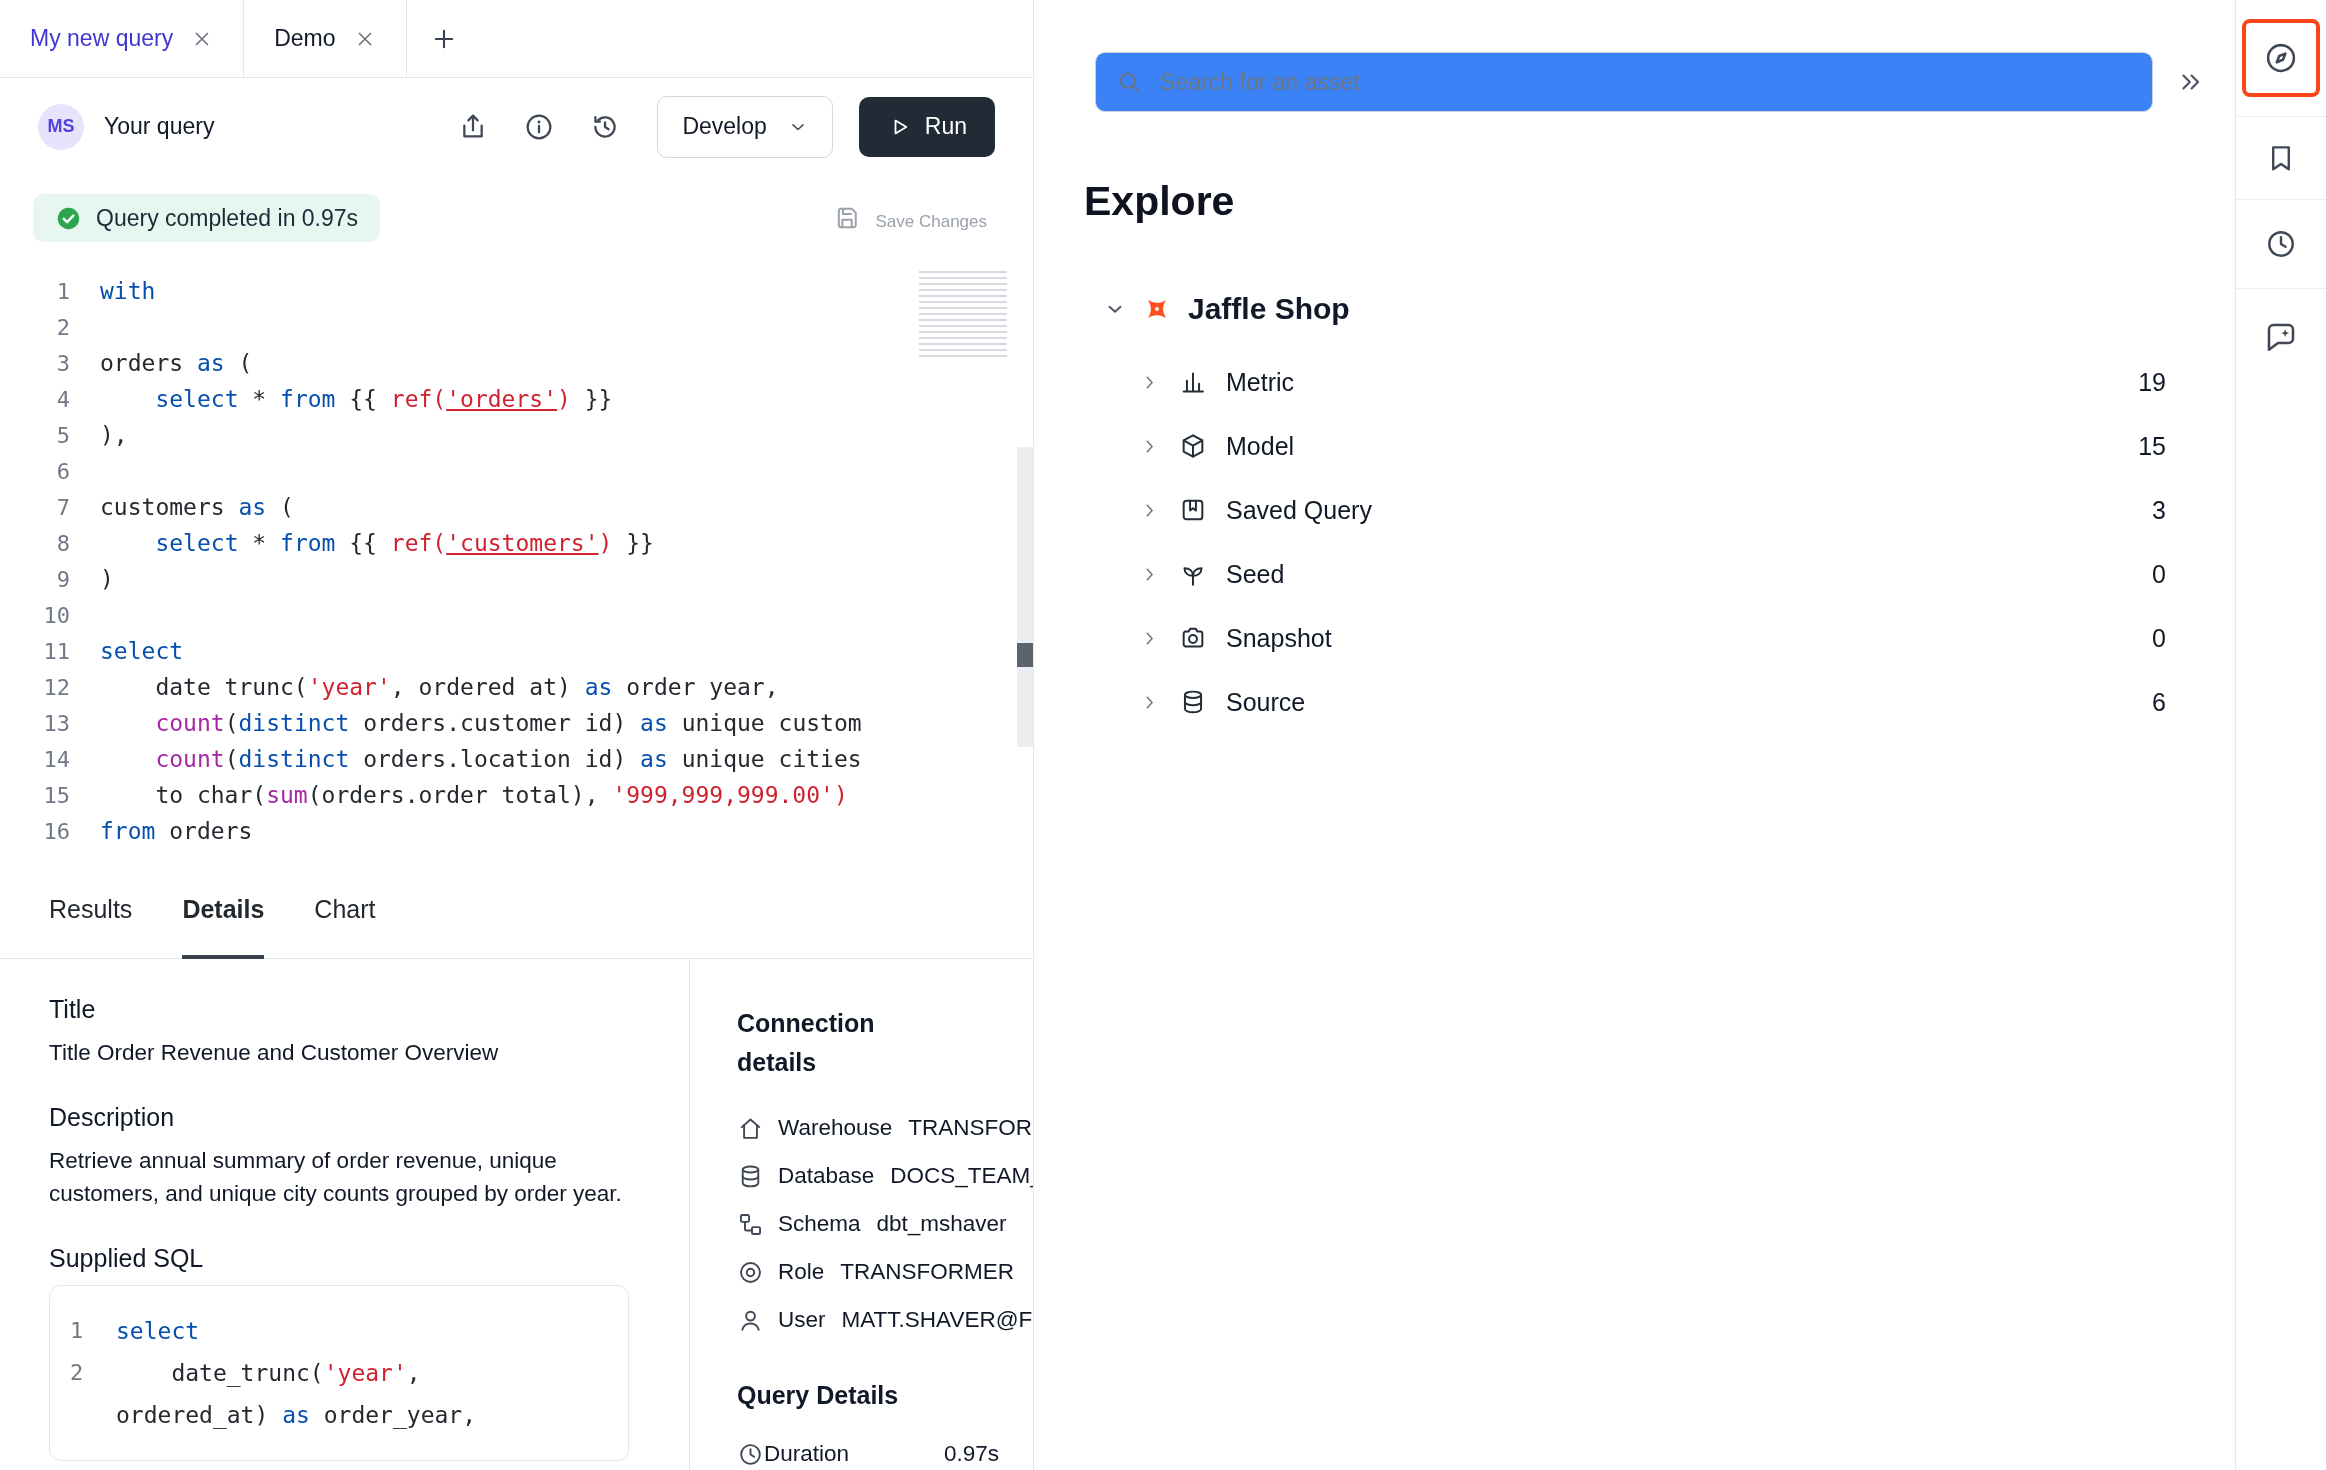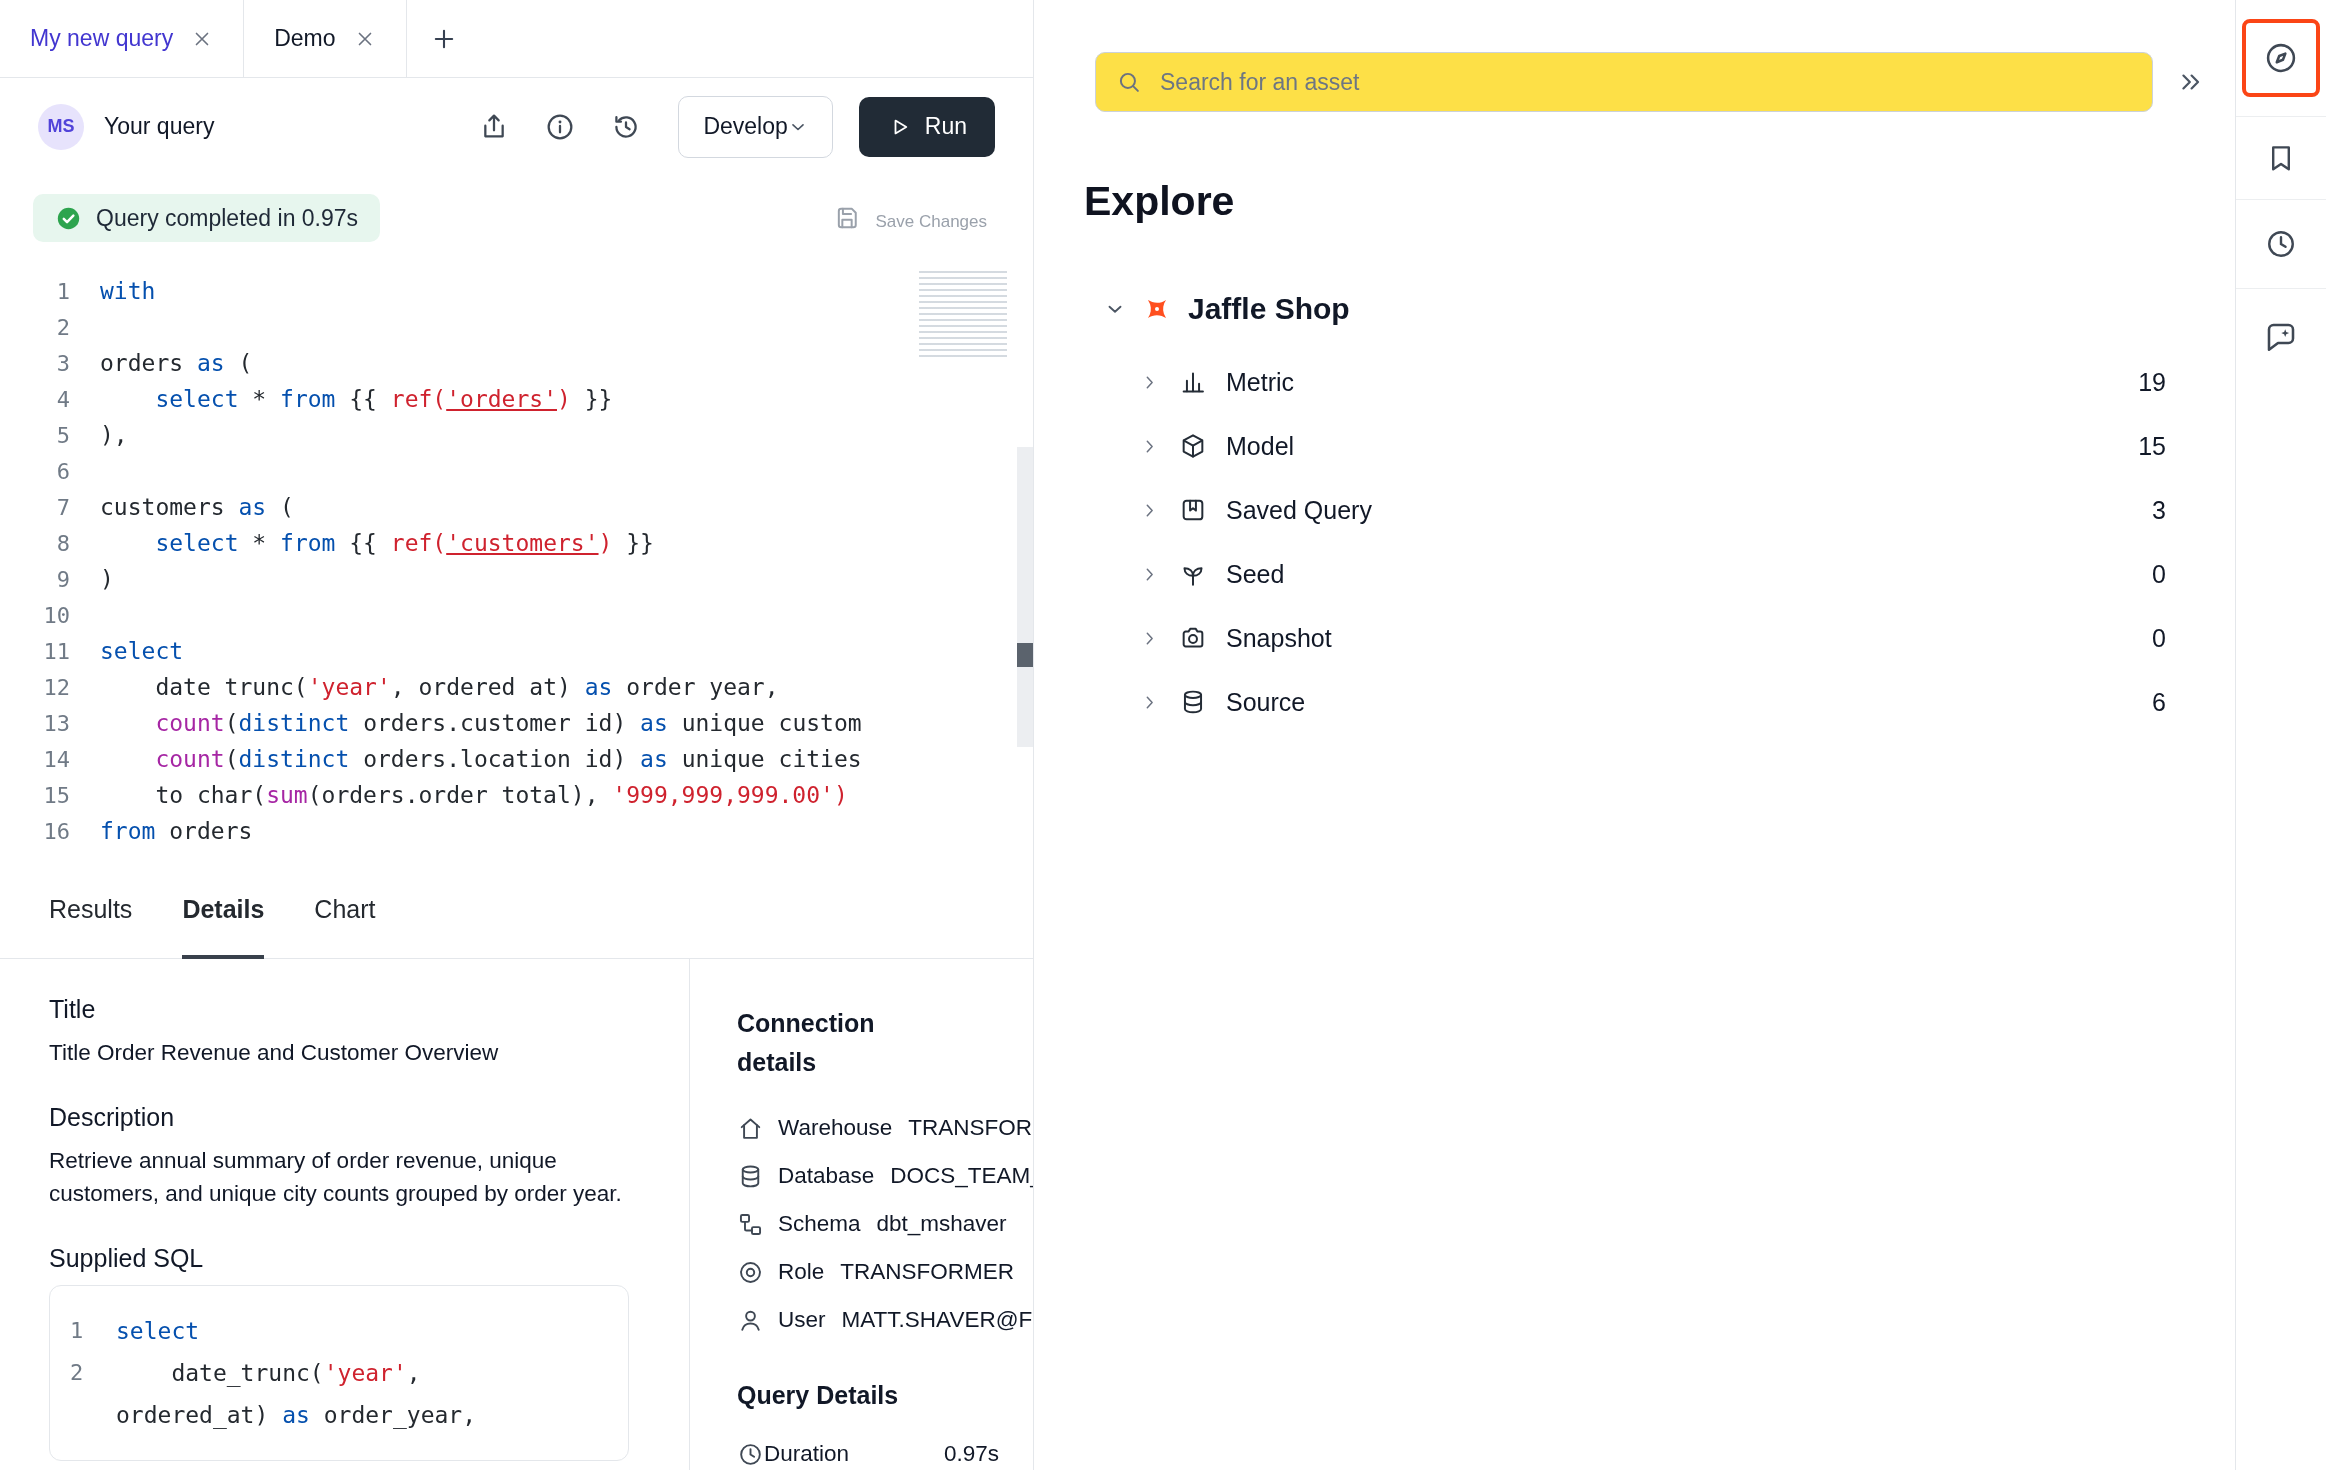--- a/index.html
+++ b/index.html
@@ -13,21 +13,21 @@
   .tab{display:flex;align-items:center;gap:18px;padding:12px 30px;border-right:1px solid #e4e7eb;font-size:23px;color:#111827;cursor:pointer;background:#fff}
   .tab.active{color:#4236d0}
   .tab .x{color:#6b7280;display:flex}
   .newtab{width:74px;display:flex;align-items:center;justify-content:center;color:#374151}
 
   .qhead{height:97px;flex:none;display:flex;align-items:center;padding:0 38px}
   .avatar{width:46px;height:46px;border-radius:50%;background:#e7e3fc;color:#5143d9;font-weight:700;font-size:18px;display:flex;align-items:center;justify-content:center;flex:none}
   .qtitle{font-size:23px;font-weight:500;color:#111827;margin-left:20px}
   .qspacer{flex:1}
   .iconbtn{width:36px;height:36px;color:#3f4854;display:flex;align-items:center;justify-content:center;margin-left:30px;cursor:pointer}
-  .develop{height:60px;border:1.5px solid #d3d8df;border-radius:10px;display:flex;align-items:center;gap:0;padding:0 24px;font-size:23px;margin-left:34px;background:#fff;color:#111827;cursor:pointer}
+  .develop{height:60px;border:1.5px solid #d3d8df;border-radius:10px;display:flex;align-items:center;gap:21px;padding:0 24px;font-size:23px;margin-left:34px;background:#fff;color:#111827;cursor:pointer}
   .develop .chev{color:#4b5563;display:flex}
   .runbtn{height:60px;border-radius:10px;background:#212b36;color:#fff;display:flex;align-items:center;gap:14px;padding:0 28px;font-size:23px;margin-left:26px;border:none;cursor:pointer}
 
   .statusrow{height:86px;flex:none;display:flex;align-items:center;justify-content:space-between;padding:0 46px 0 33px}
   .pill{display:flex;align-items:center;gap:14px;background:#e7f6ee;border-radius:10px;height:48px;padding:0 22px;font-size:23px;color:#1f2937}
   .save{display:flex;align-items:flex-end;gap:14px;color:#9aa1ab;font-size:17px;cursor:pointer}
 
   .editor{flex:none;height:588px;position:relative;padding-top:12px;overflow:hidden;font-family:"DejaVu Sans Mono",monospace}
   .code-line{display:flex;height:36px;align-items:center}
   .ln{width:70px;flex:none;text-align:right;padding-right:30px;font-size:22px;color:#707a86}
@@ -58,21 +58,21 @@
   .conn-item svg{flex:none;color:#3f4854}
   .qd{margin-top:32px}
   .qdrow{display:flex;align-items:center;height:50px;font-size:22.5px;color:#111827}
   .qdrow.dur{width:262px}
   .qdrow .val{margin-left:auto}
   .qdrow svg{flex:none;color:#3f4854}
 
   
   .explore{flex:1;min-width:0;padding:52px 30px 0 50px;display:flex;flex-direction:column}
   .searchrow{display:flex;align-items:center}
-  .searchbox{flex:1;margin-left:11px;height:58px;border:1.6px solid #ccd2d9;border-radius:10px;display:flex;align-items:center;gap:16px;padding:0 20px;background:#fde047}
+  .searchbox{flex:1;margin-left:11px;height:58px;border:1.6px solid #ccd2d9;border-radius:10px;display:flex;align-items:center;gap:16px;padding:0 20px;background:#3b82f6}
   .searchbox svg{color:#6b7280;flex:none}
   .searchbox input{border:none;outline:none;flex:1;font-size:23px;color:#111827;font-family:"Liberation Sans",sans-serif;background:transparent}
   .searchbox input::placeholder{color:#6d7683}
   .collapse{margin-left:24px;color:#4b5563;display:flex;cursor:pointer}
   .xheading{font-size:41px;font-weight:600;color:#0f1320;margin:64px 0 0 0;line-height:50px}
   .project{display:flex;align-items:center;gap:16px;margin:52px 0 0 20px;height:62px;font-size:30px;font-weight:600;color:#111827;cursor:pointer}
   .project .chev{color:#4b5563;display:flex}
   .xrows{margin:10px 0 0 55px;padding-right:39px}
   .x-row{display:flex;align-items:center;height:64px;gap:19px;font-size:25px;color:#111827;cursor:pointer}
   .x-row .chev{color:#6b7280;display:flex;flex:none}

